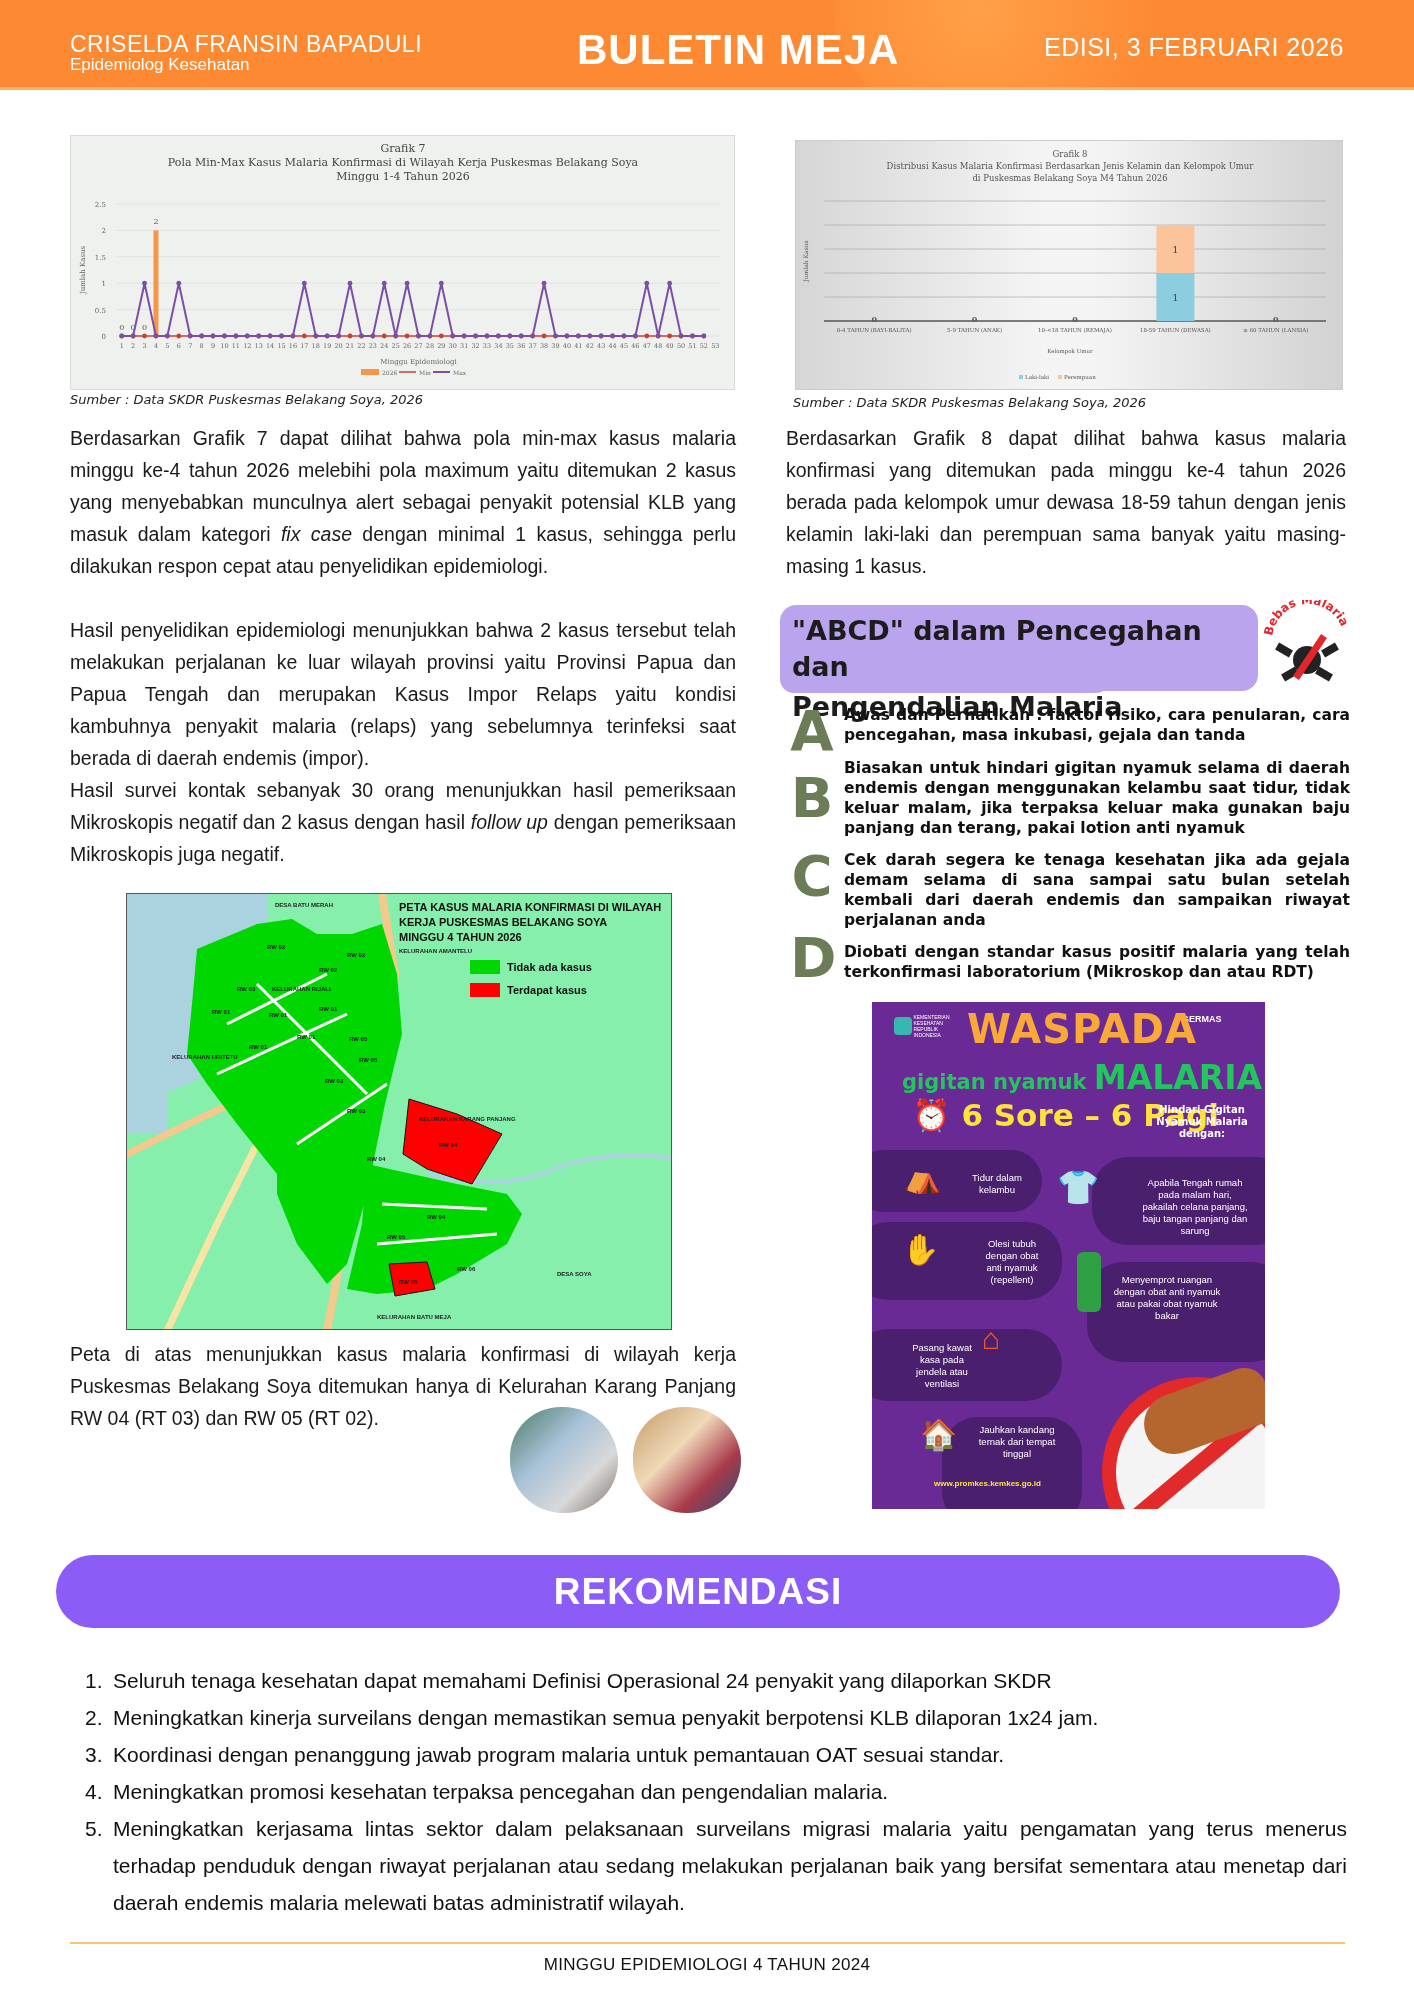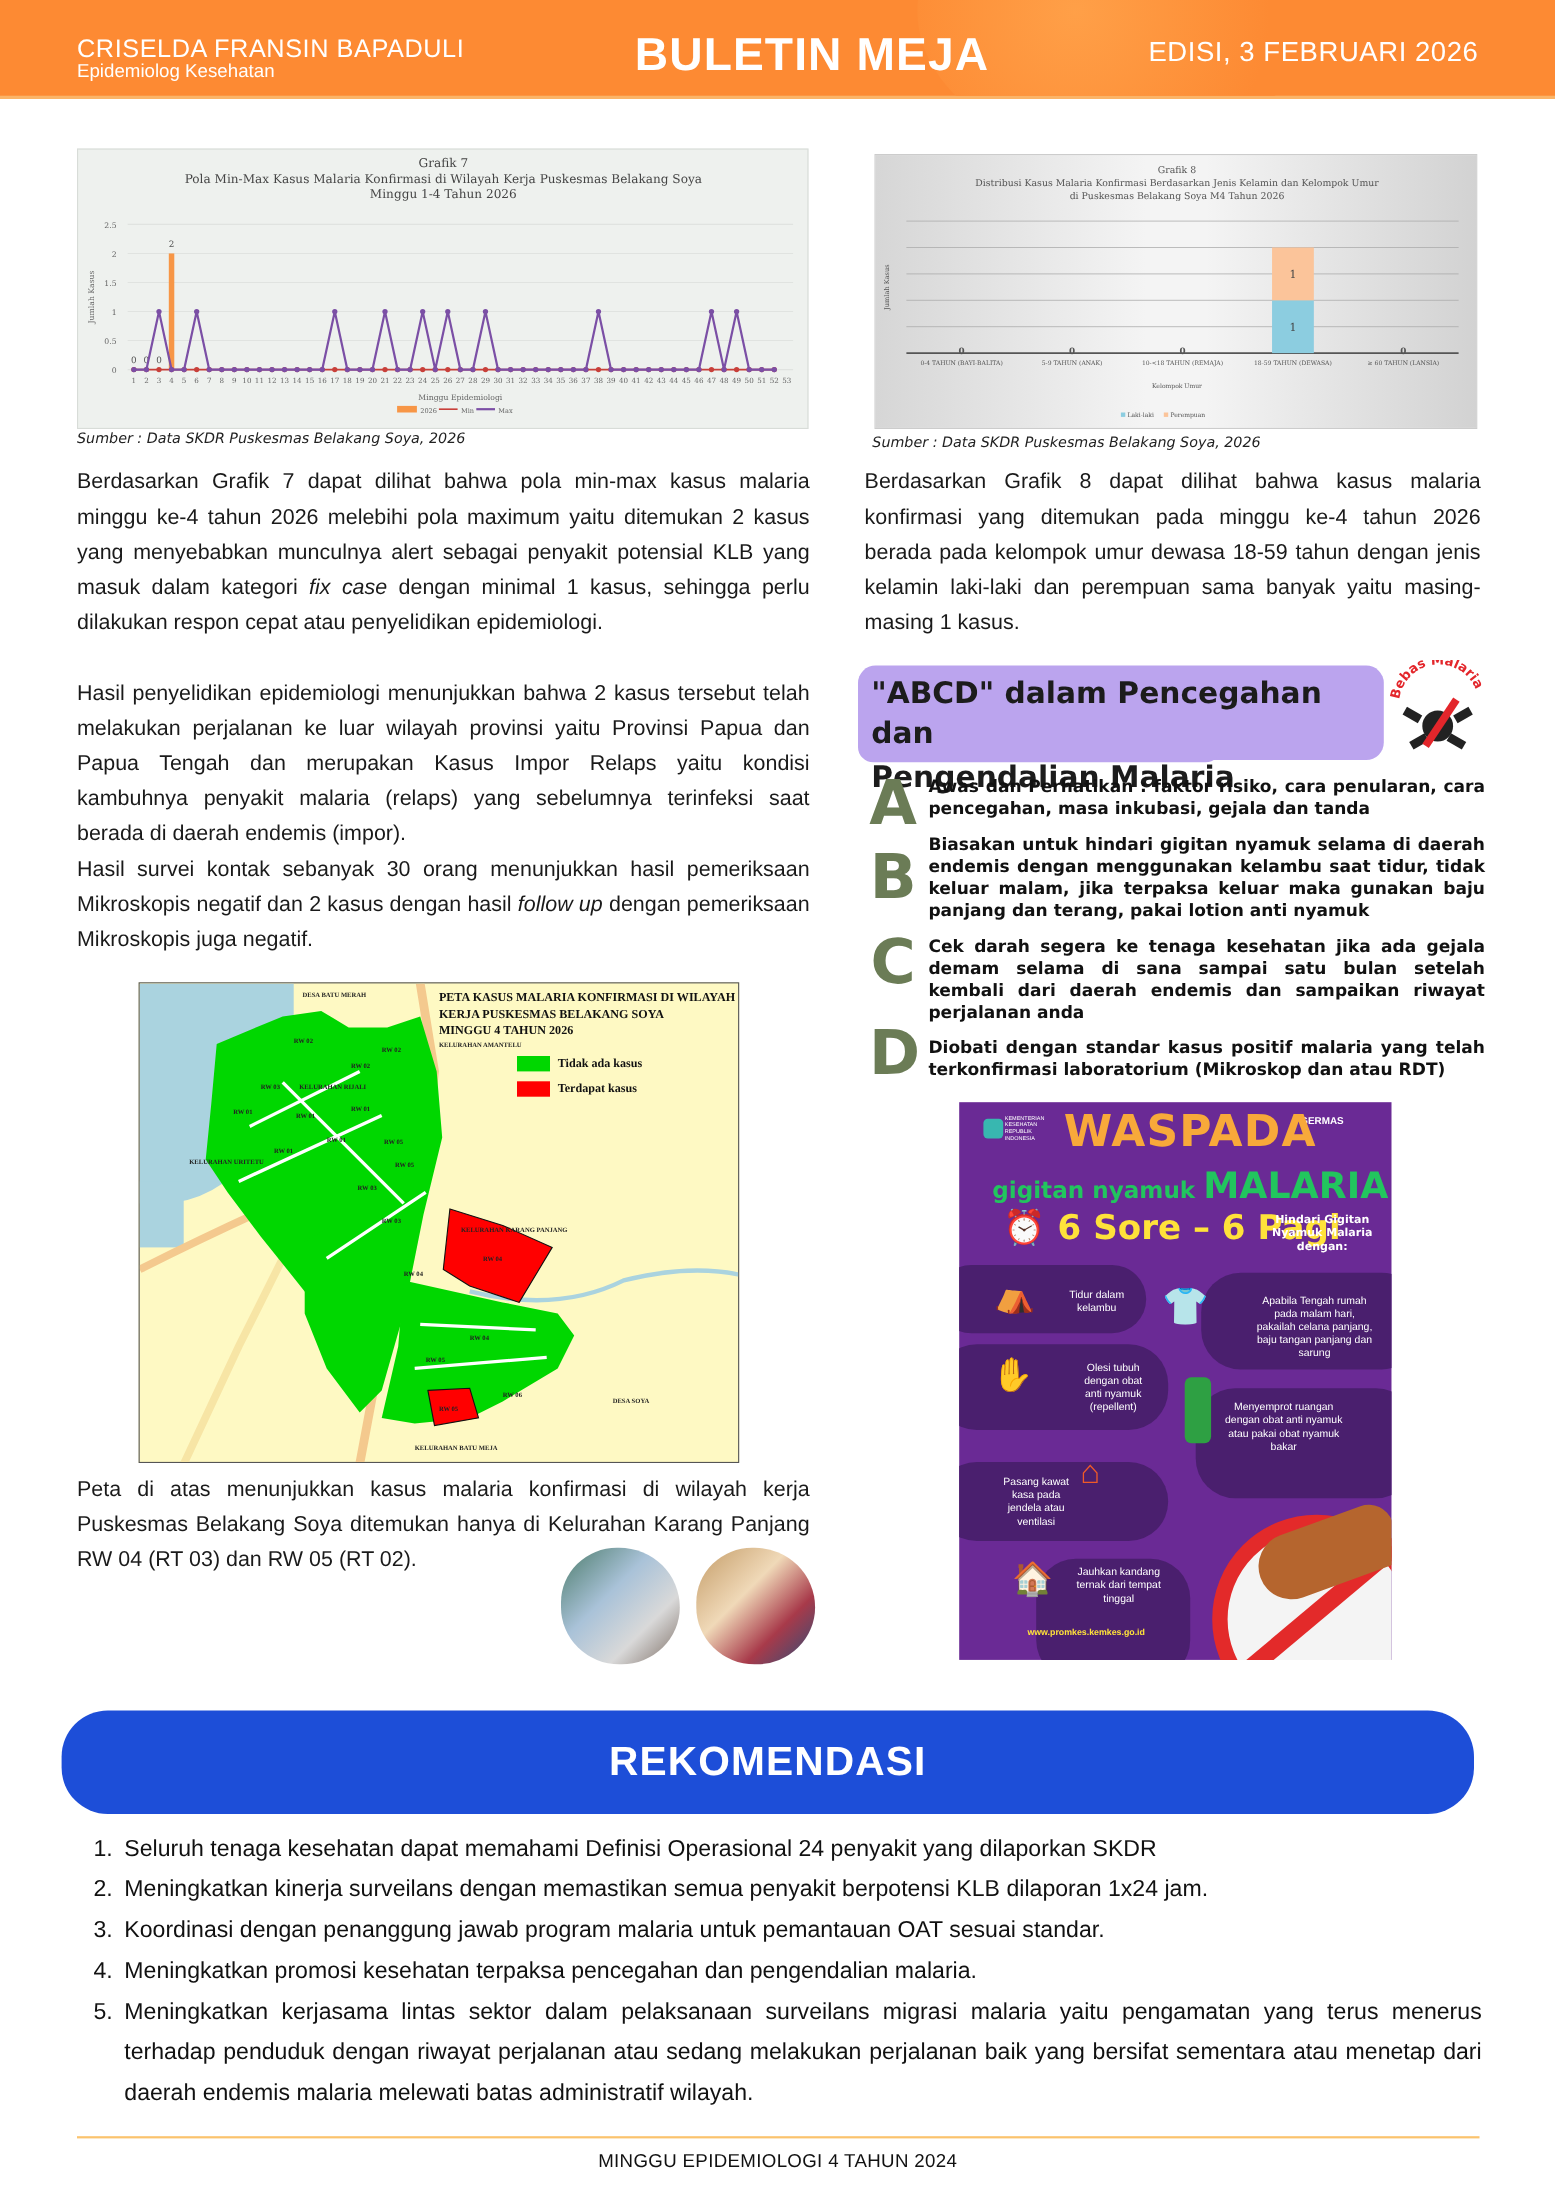--- a/index.html
+++ b/index.html
@@ -19,21 +19,21 @@
   .chart7 { position: absolute; left: 70px; top: 135px; width: 665px; height: 255px; background: #eef1ee; border: 1px solid #d8dcd8; }
   .chart8 { position: absolute; left: 795px; top: 140px; width: 548px; height: 250px; background: linear-gradient(90deg, #d6d6d6 0%, #f4f4f4 45%, #f4f4f4 55%, #d2d2d2 100%); border: 1px solid #ccc; }
   .chart svg { position: absolute; left: 0; top: 0; }
   .source { position: absolute; font-size: 13px; font-style: italic; color: #222; font-family: "DejaVu Sans", sans-serif; }
 
   
   .para { position: absolute; font-size: 19.5px; line-height: 32px; text-align: justify; color: #1a1a1a; }
   .para em { font-style: italic; }
 
   
-  .map { position: absolute; left: 126px; top: 893px; width: 546px; height: 437px; background: #fef9c3; border: 1.5px solid #555; overflow: hidden; font-family: Liberation Serif, serif; }
+  .map { position: absolute; left: 126px; top: 893px; width: 546px; height: 437px; background: #86efac; border: 1.5px solid #555; overflow: hidden; }
   .map .sea { position: absolute; left: 0; top: 0; width: 140px; height: 200px; background: #aad3df; border-bottom-right-radius: 120px 160px; }
   .map .sea2 { position: absolute; left: 0; top: 180px; width: 40px; height: 60px; background: #aad3df; }
   .map-title { position: absolute; left: 272px; top: 6px; font-size: 11px; font-weight: bold; line-height: 15px; color: #111; }
   .map-legend-item { position: absolute; left: 343px; display: flex; align-items: center; gap: 7px; font-size: 11px; font-weight: bold; color: #111; }
   .map-legend-item .swatch { width: 30px; height: 14px; }
   .map-label { position: absolute; font-size: 6px; font-weight: bold; color: #222; white-space: nowrap; }
 
   
   .abcd-title { position: absolute; left: 780px; top: 605px; width: 478px; height: 86px; background: #bba4ee; border-radius: 16px; padding: 8px 12px; font-family: "DejaVu Sans", sans-serif; font-weight: bold; font-size: 27px; line-height: 36px; color: #1c1c1c; }
   .abcd-title .l2-bg { position: absolute; left: 0; top: 43px; width: 330px; height: 45px; background: #bba4ee; border-bottom-left-radius: 14px; border-bottom-right-radius: 14px; }
@@ -57,21 +57,21 @@
   .poster .url { position: absolute; left: 62px; top: 477px; font-size: 8px; font-weight: bold; color: #ffe23a; }
   .poster .nosign { position: absolute; left: 230px; top: 375px; width: 190px; height: 190px; border-radius: 50%; border: 14px solid #e32a2a; background: #f4f4f4; }
   .poster .nosign-bar { position: absolute; left: 215px; top: 460px; width: 210px; height: 16px; background: #e32a2a; transform: rotate(-40deg); }
 
   
   .photo { position: absolute; width: 108px; height: 106px; border-radius: 48% 52% 50% 50%; overflow: hidden; }
   .photo1 { left: 510px; top: 1407px; background: linear-gradient(135deg, #4b7b6a 0%, #a9c2d8 40%, #d9d9d9 70%, #7a6b62 100%); }
   .photo2 { left: 633px; top: 1407px; background: linear-gradient(135deg, #c39b66 0%, #f0d9b8 40%, #a83a4a 70%, #2b4f7a 100%); }
 
   
-  .rek-banner { position: absolute; left: 56px; top: 1555px; width: 1284px; height: 94px; background: #1d4ed8; border-radius: 42px; display: flex; align-items: center; justify-content: center; }
+  .rek-banner { position: absolute; left: 56px; top: 1555px; width: 1284px; height: 73px; background: #8b5cf6; border-radius: 42px; display: flex; align-items: center; justify-content: center; }
   .rek-banner span { color: #fff; font-size: 37px; font-weight: bold; letter-spacing: 1px; }
   .rek-list { position: absolute; left: 85px; top: 1662px; width: 1262px; list-style: none; }
   .rek-list li { font-size: 21px; line-height: 37px; color: #111; display: flex; text-align: justify; }
   .rek-list li .num { flex: 0 0 28px; }
   .rek-list li .txt { flex: 1; }
 
   .footer-line { position: absolute; left: 70px; top: 1942px; width: 1275px; height: 2px; background: #fbc36d; }
   .footer-text { position: absolute; left: 0; width: 1414px; top: 1955px; text-align: center; font-size: 17px; color: #111; letter-spacing: 0.3px; }
 </style>
 </head>

